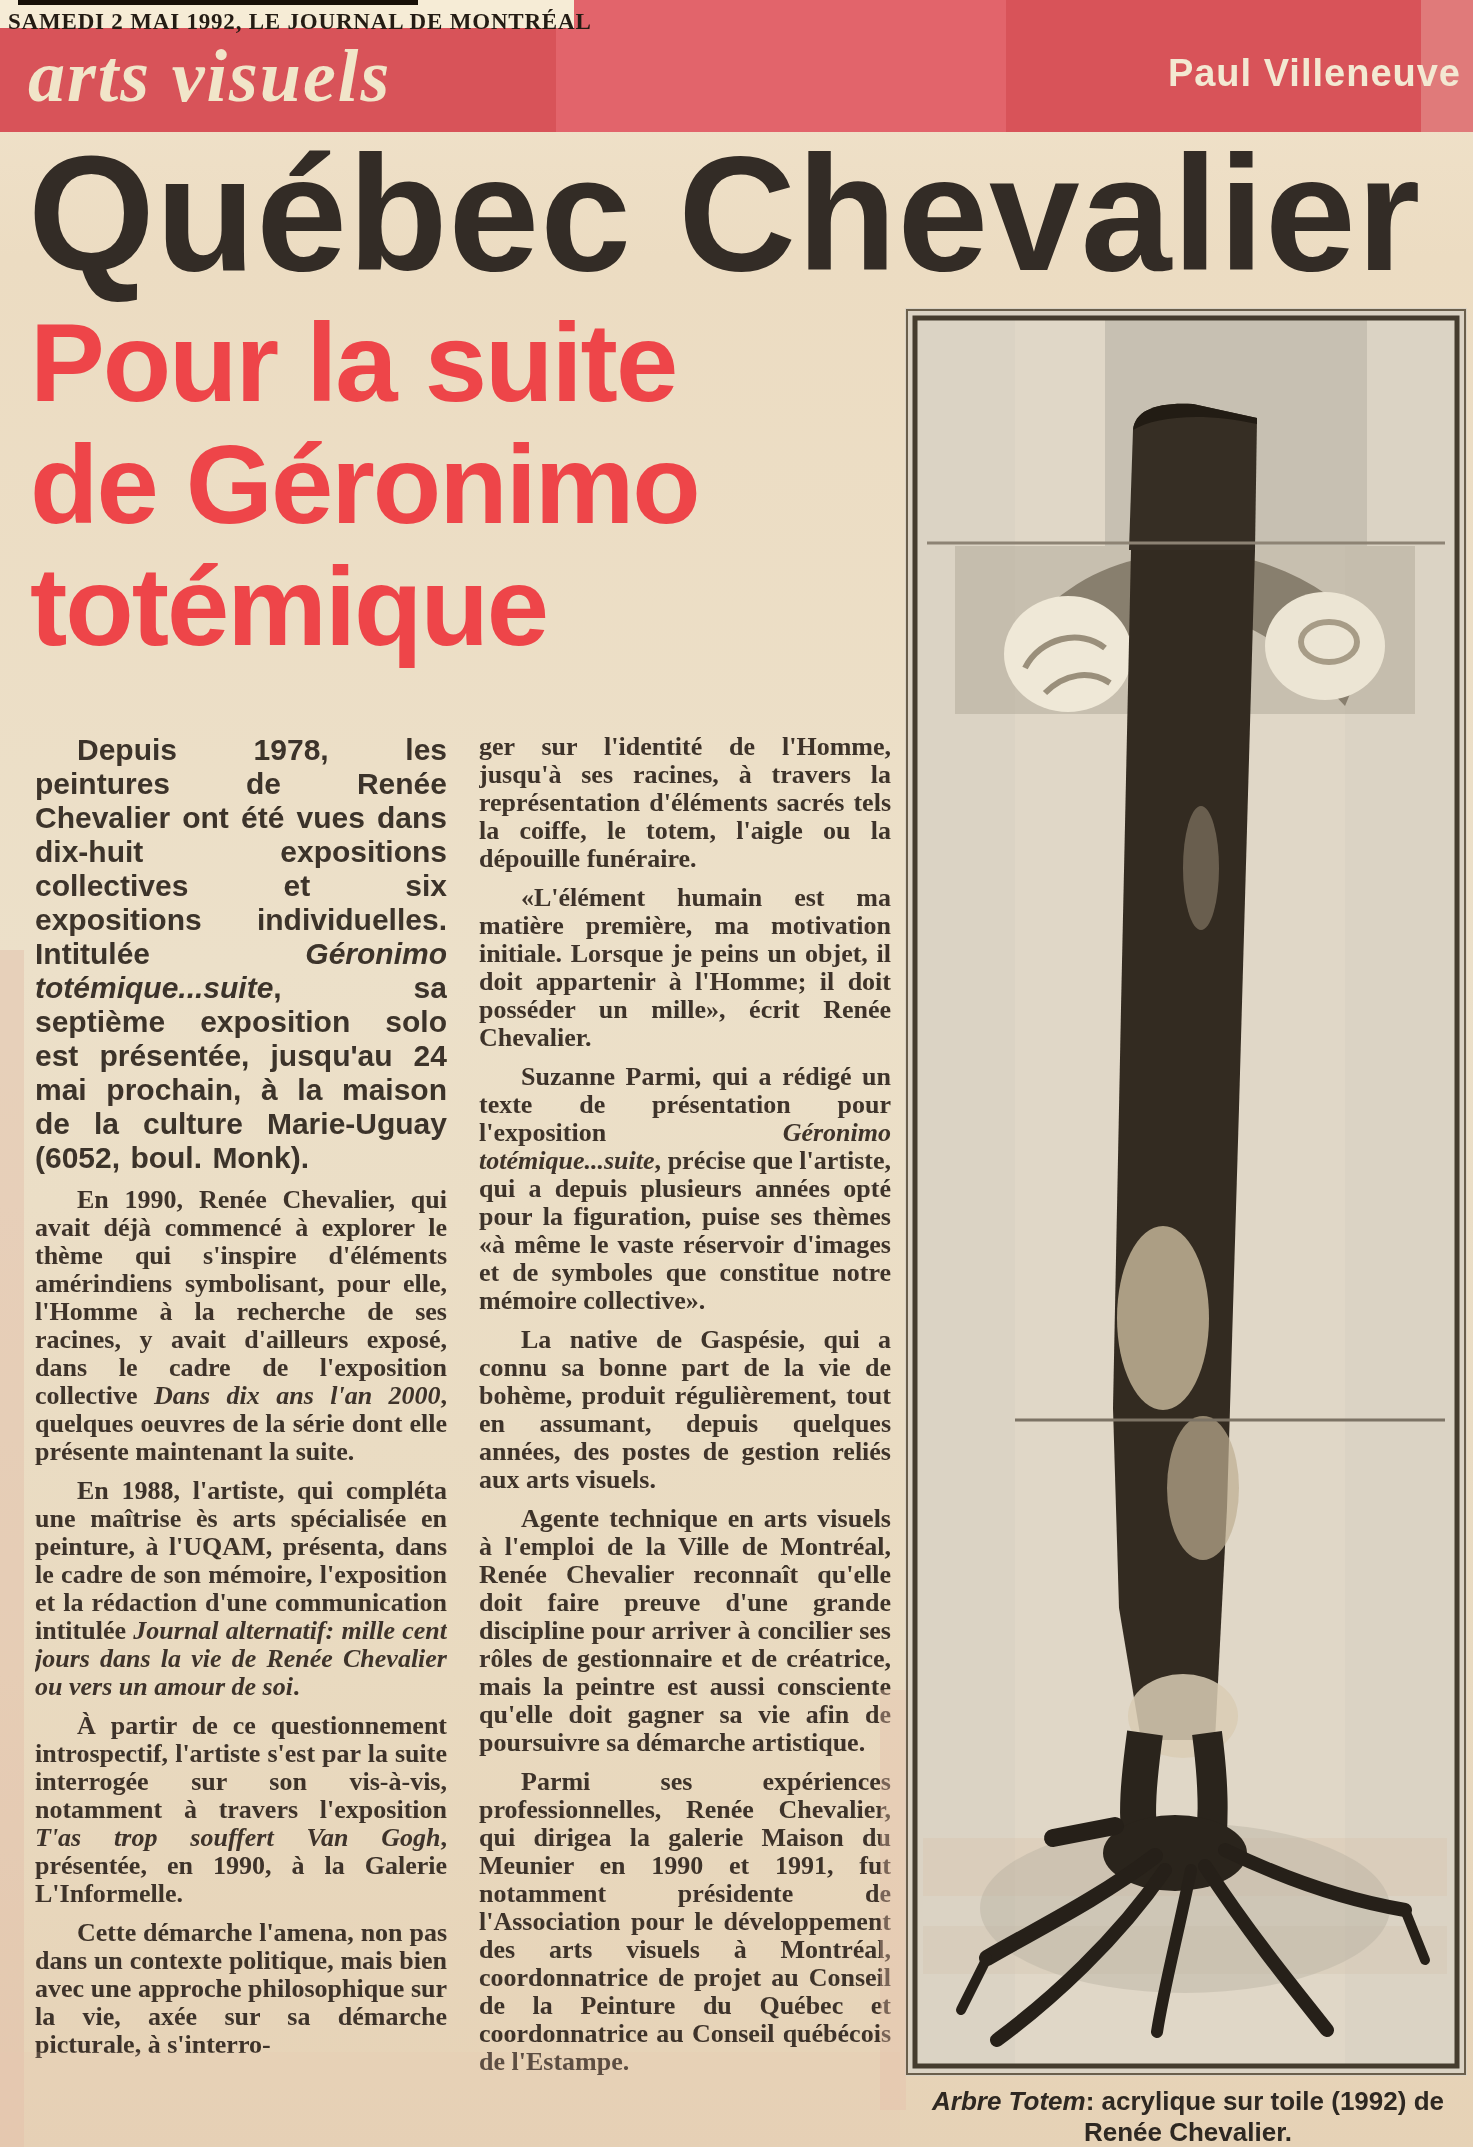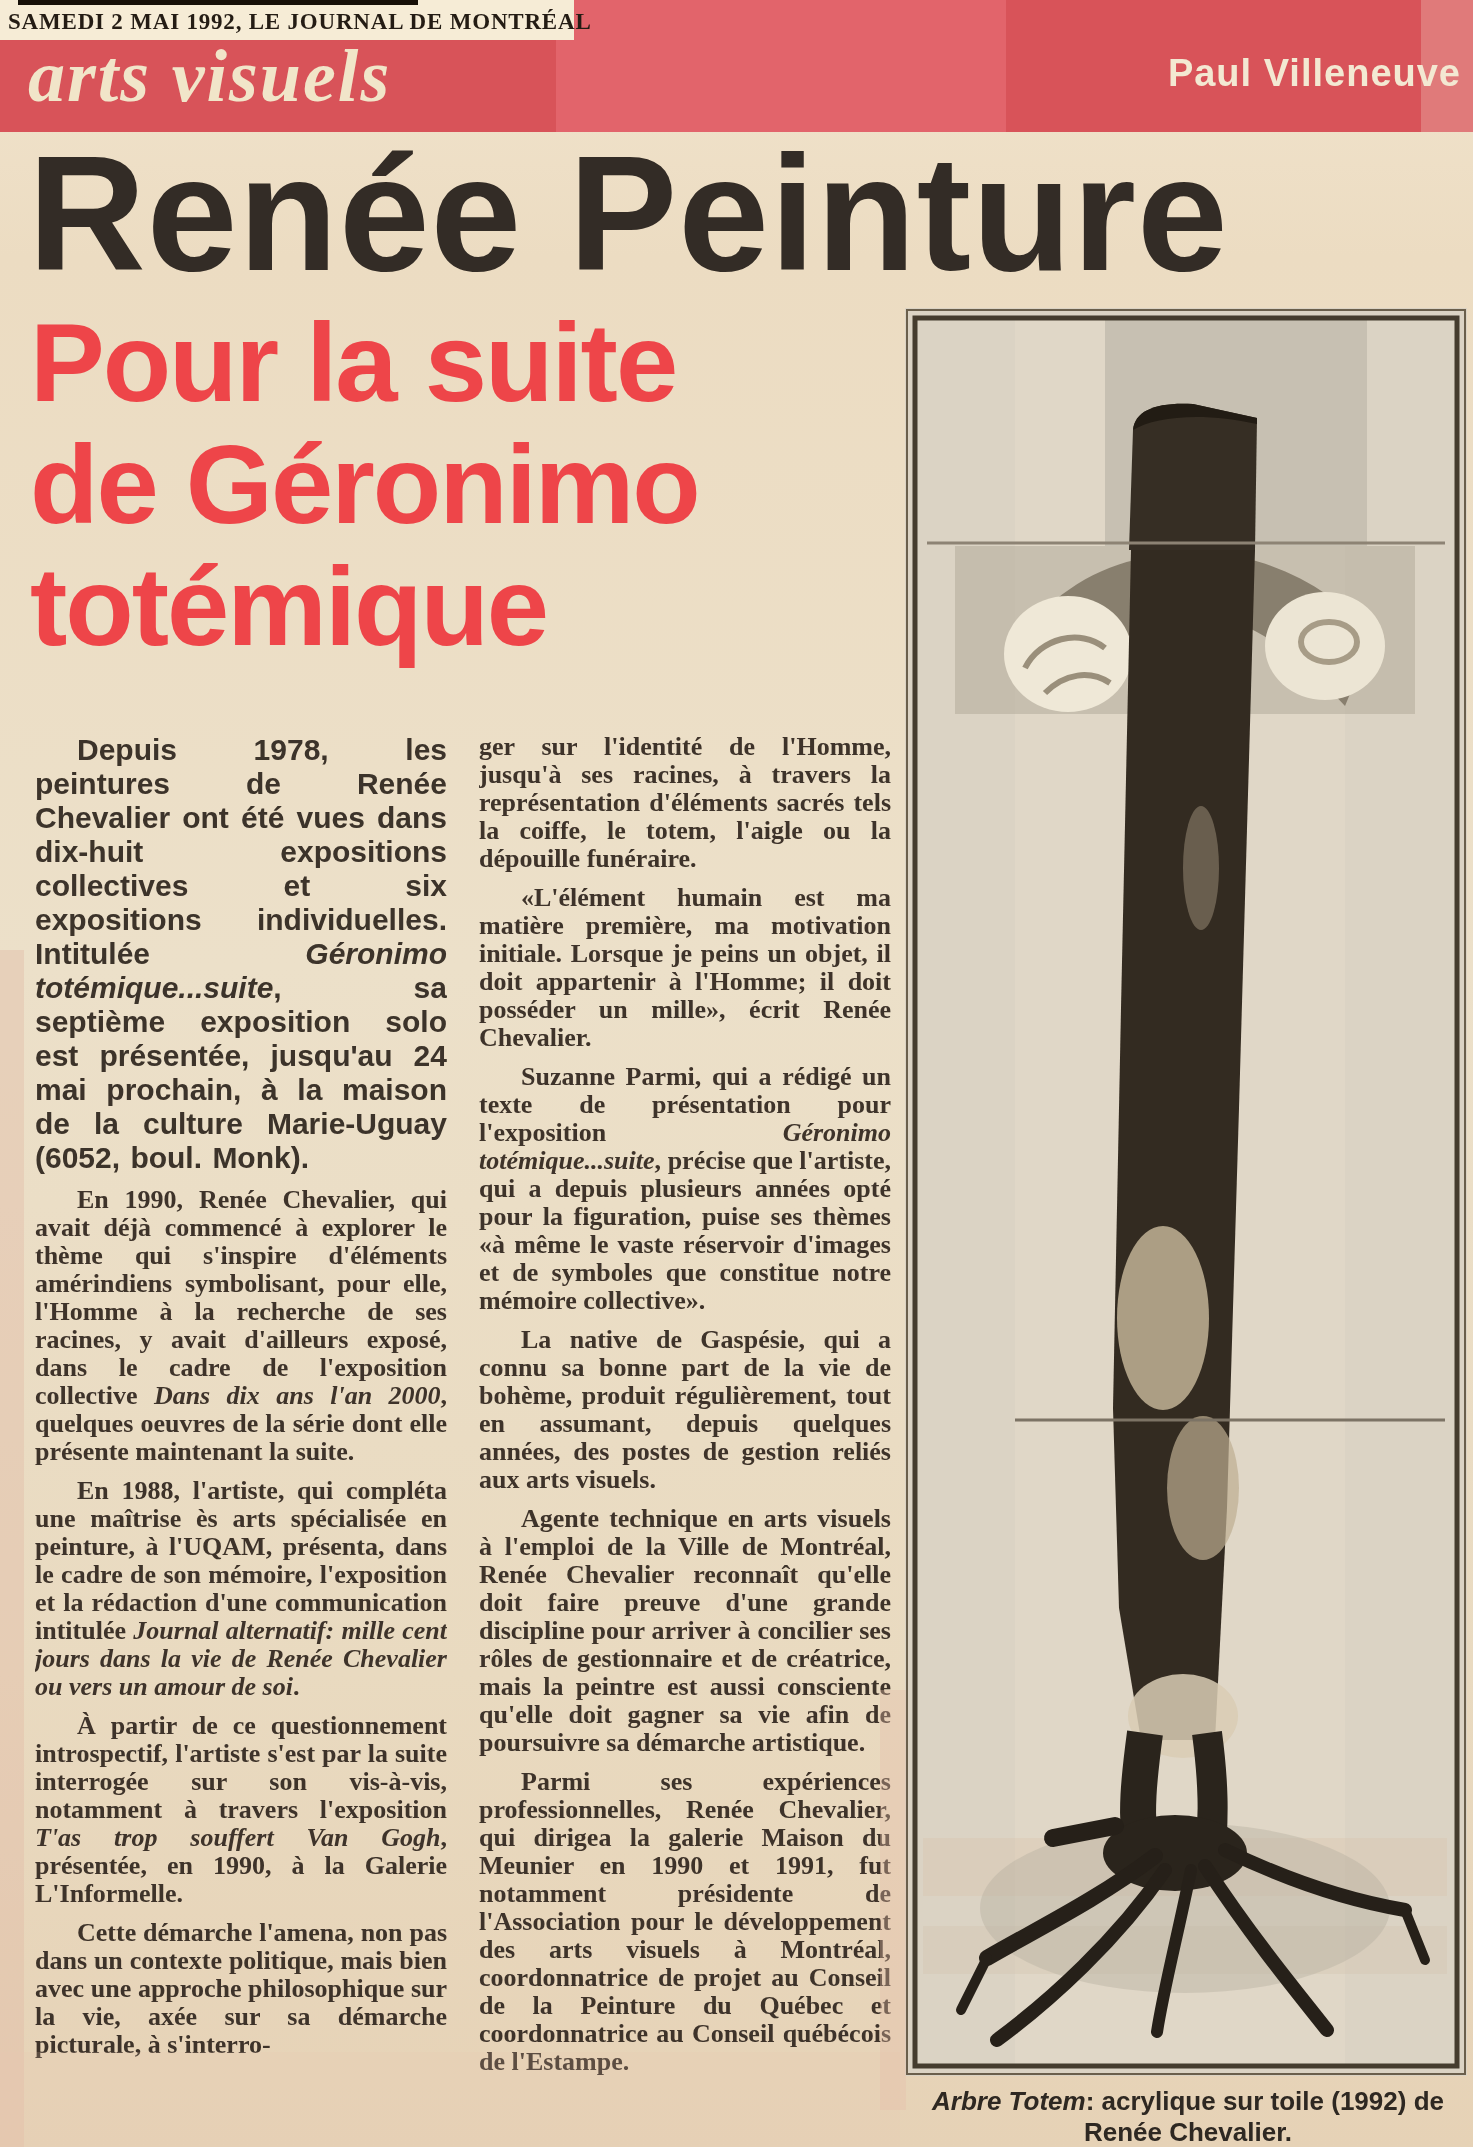--- a/index.html
+++ b/index.html
@@ -3,21 +3,21 @@
 <meta charset="utf-8">
 <style>
   html,body{margin:0;padding:0;background:#cfc2ab;}
   .page{position:relative;width:1473px;height:2147px;overflow:hidden;
         background:linear-gradient(180deg,#f1e4cd 0%,#ecdcc2 12%,#ece0c9 45%,#e9dac0 78%,#e6d2b6 100%);
         font-family:"Liberation Sans",sans-serif;}
   
   .banner{position:absolute;left:0;top:0;width:1473px;height:132px;background:#d85359;}
   .banner-mid{position:absolute;left:556px;top:0;width:450px;height:132px;background:#e2646b;}
   .banner-right{position:absolute;right:0;top:0;width:52px;height:132px;background:#e89a96;opacity:.55;}
-  .date-strip{position:absolute;left:0;top:0;width:574px;height:40px;background:#f6ecd6;}
+  .date-strip{position:absolute;left:0;top:0;width:574px;height:28px;background:#f6ecd6;}
   .date-strip span{display:block;padding:9px 0 0 8px;font-family:"Liberation Serif",serif;
         font-weight:bold;font-size:23px;letter-spacing:.8px;color:#241c14;white-space:nowrap;}
   .top-rule{position:absolute;left:18px;top:0;width:400px;height:5px;background:#171007;}
   .section-title{position:absolute;left:28px;top:30px;font-family:"Liberation Serif",serif;
         font-style:italic;font-weight:bold;font-size:74px;line-height:92px;letter-spacing:2px;color:#f1e5c9;text-align:center;}
   .byline{position:absolute;right:12px;top:52px;width:460px;text-align:right;
         font-weight:bold;font-size:38px;letter-spacing:1px;color:#f3e8d2;}
   
   .headline{position:absolute;left:28px;top:128px;width:1440px;font-weight:bold;
         font-size:163px;line-height:172px;letter-spacing:1px;color:#332c26;white-space:nowrap;}
@@ -52,21 +52,21 @@
   </div>
 
   <div class="date-strip">
     <span>SAMEDI 2 MAI 1992, LE JOURNAL DE MONTRÉAL</span>
   </div>
   <div class="top-rule"></div>
 
   <div class="section-title">arts visuels</div>
   <div class="byline">Paul Villeneuve</div>
 
-  <div class="headline">Renée Peinture</div>
+  <div class="headline">Québec Chevalier</div>
 
   <div class="subhead">
     <div>Pour la suite</div>
     <div>de Géronimo</div>
     <div>totémique</div>
   </div>
 
   <div class="columns">
     <div class="col">
         <p class="par lead indent"><span>Depuis 1978, les peintures de Renée Chevalier ont été vues dans dix-huit expositions collectives et six expositions individuelles. Intitulée </span><i>Géronimo totémique...suite</i><span>, sa septième exposition solo est présentée, jusqu'au 24 mai prochain, à la maison de la culture Marie-Uguay (6052, boul. Monk).</span></p>

